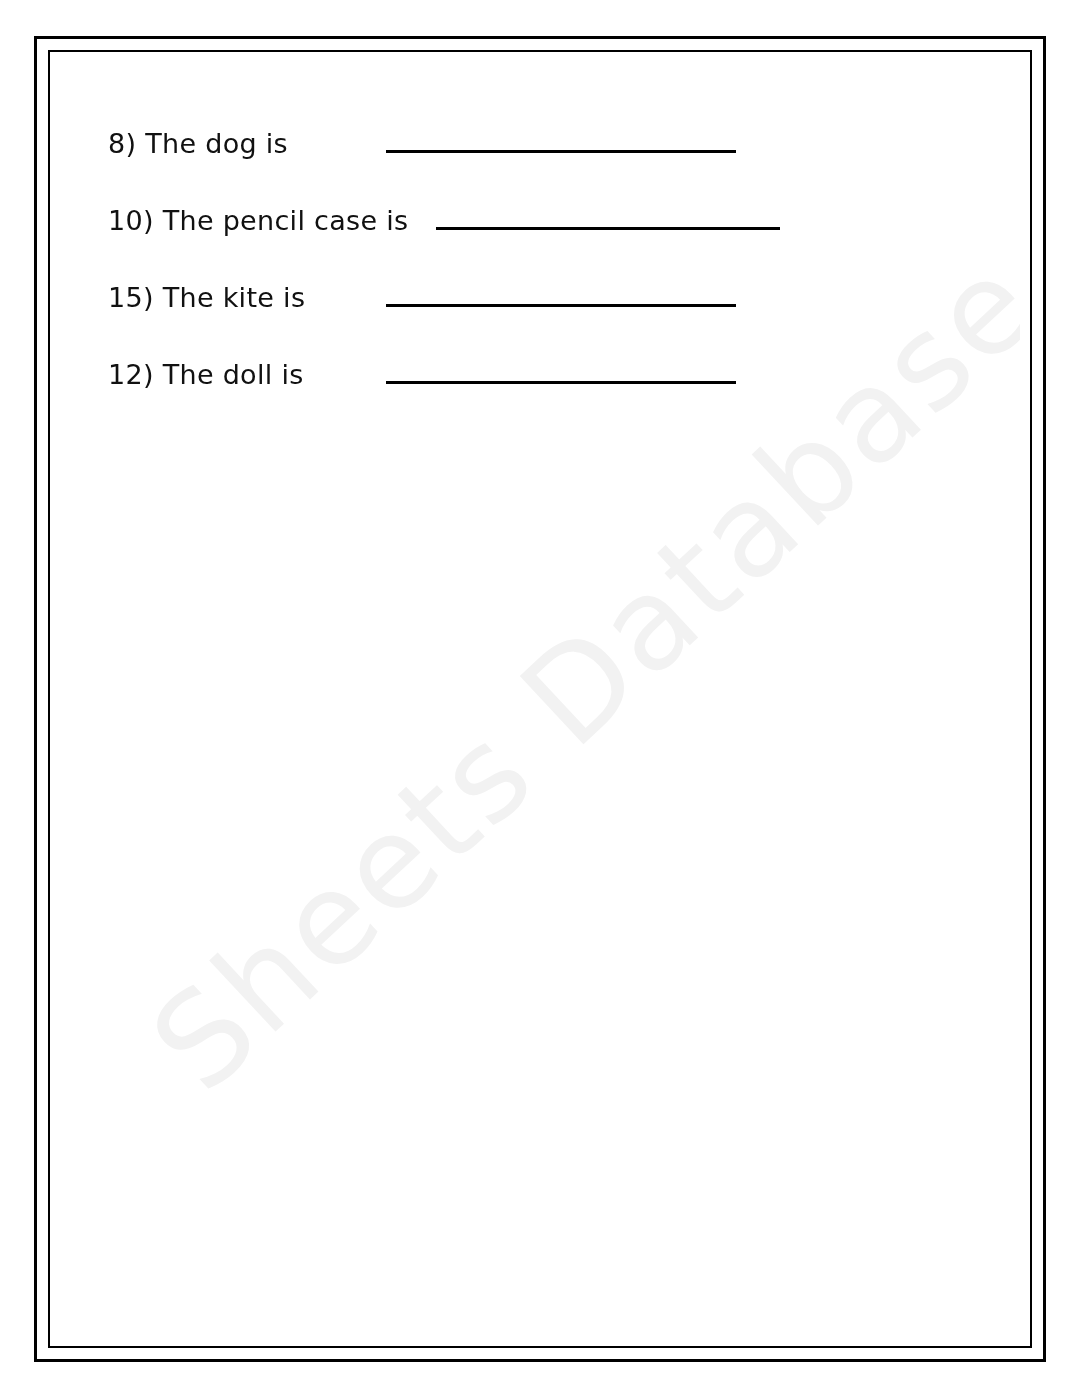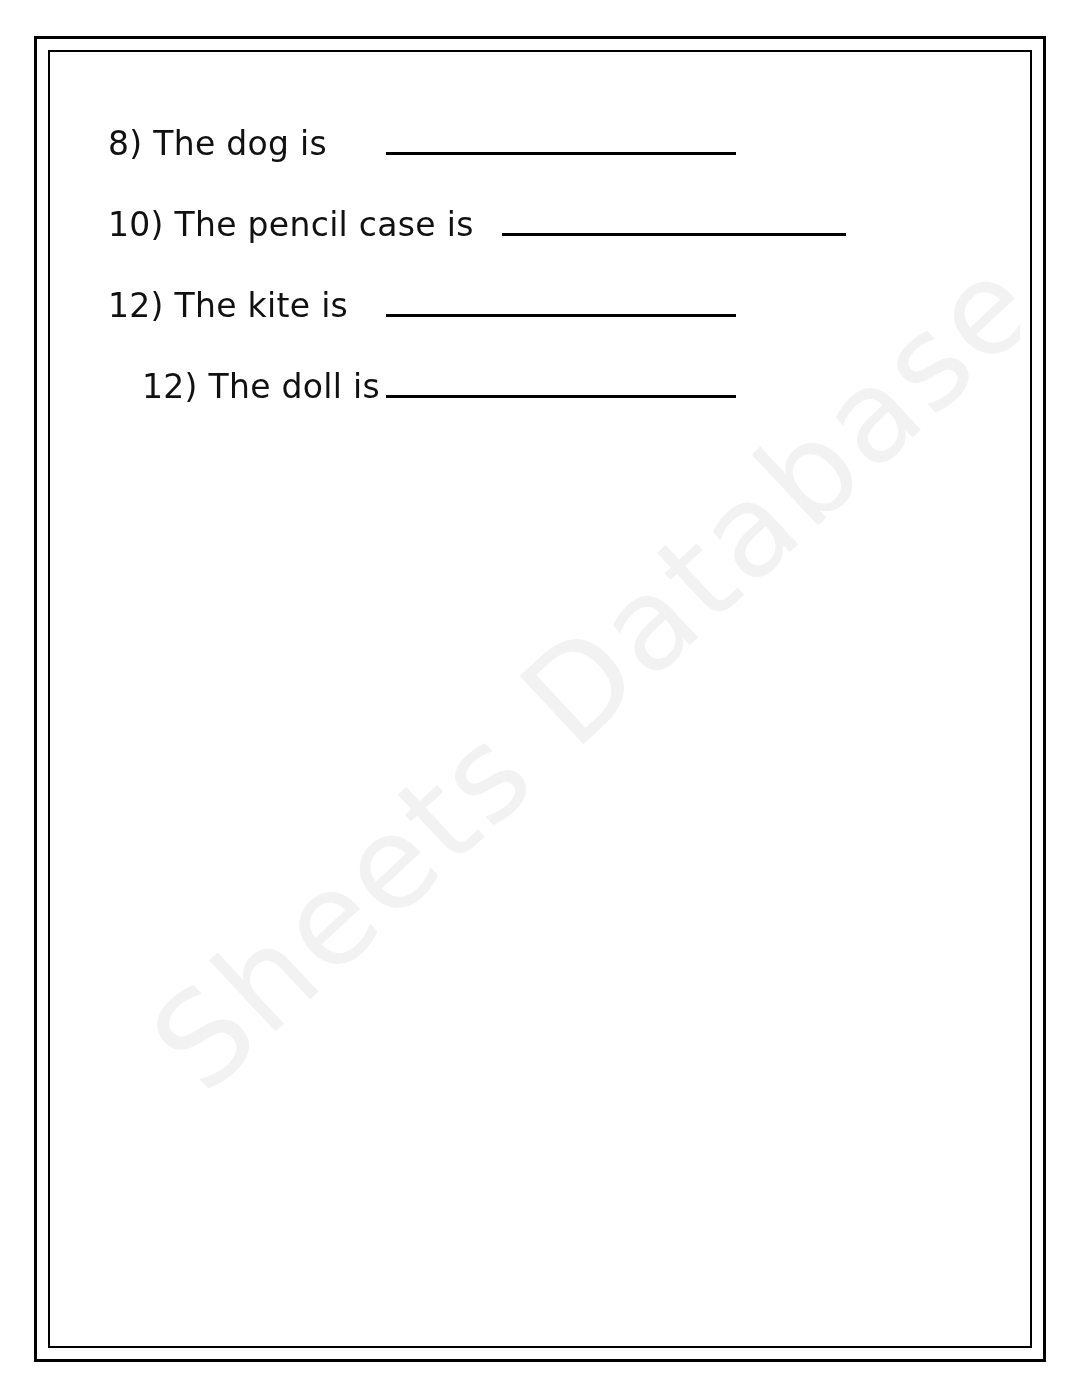--- a/index.html
+++ b/index.html
@@ -65,21 +65,21 @@
     pointer-events: none;
   }
   .questions {
     position: relative;
     padding: 62px 0 0 48px;
   }
   .q-row {
     display: flex;
     align-items: baseline;
     margin-bottom: 42px;
-    font-size: 33px;
+    font-size: 27px;
     color: #111111;
     font-family: "DejaVu Sans", sans-serif;
     letter-spacing: 0.3px;
   }
   .q-text {
     white-space: pre;
     display: inline-block;
   }
   .q-blank {
     display: inline-block;
@@ -88,21 +88,21 @@
     margin-left: 6px;
   }
   .q-row.w1 .q-text { width: 272px; }
   .q-row.w1 .q-blank { width: 350px; }
   .q-row.w2 .q-text { width: 272px; }
   .q-row.w2 .q-blank { width: 350px; }
   .q-row.w3 .q-text { width: 0; white-space: nowrap; margin-right: 8px; }
   .q-row.w3 .q-blank { width: 344px; }
   .q-row.w4 .q-text { width: 272px; }
   .q-row.w4 .q-blank { width: 350px; }
-  .q-row.w5 .q-text { width: 272px; text-align: right; }
+  .q-row.w5 .q-text { width: 272px; }
   .q-row.w5 .q-blank { width: 350px; }
 
   .q-row.wide .q-text {
     width: auto;
     margin-right: 22px;
   }
 </style>
 </head>
 <body>
 
@@ -122,21 +122,21 @@
         <span class="q-blank"></span>
       </div>
 
 
       <div class="q-row w3 wide">
         <span class="q-text">10) The pencil case is</span>
         <span class="q-blank"></span>
       </div>
 
       <div class="q-row w4">
-        <span class="q-text">12) The kite is</span>
+        <span class="q-text">15) The kite is</span>
         <span class="q-blank"></span>
       </div>
 
       <div class="q-row w5">
         <span class="q-text">12) The doll is</span>
         <span class="q-blank"></span>
       </div>
 
     </div>
   </div>

